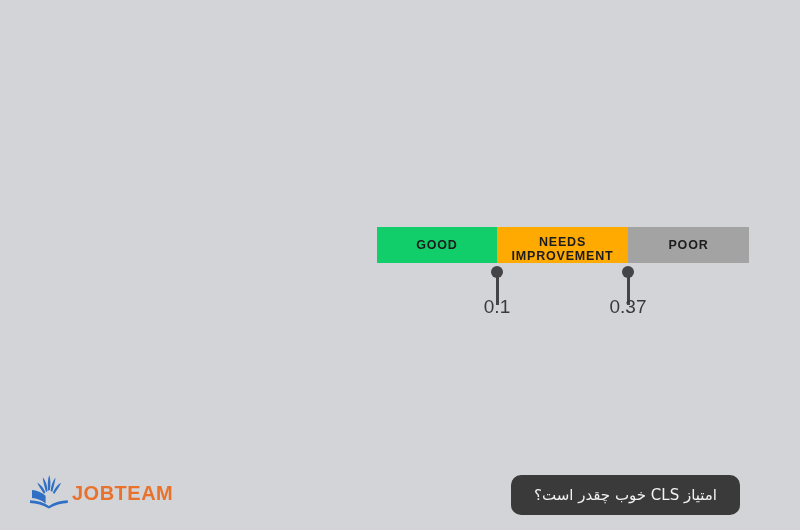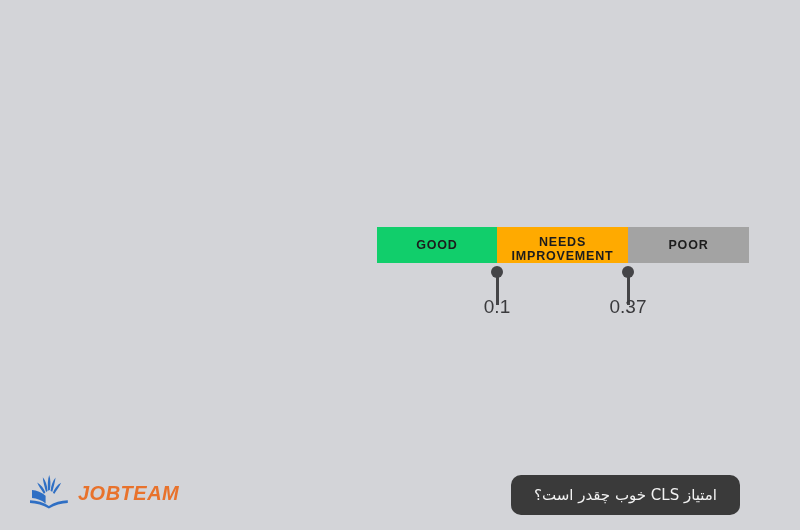--- a/index.html
+++ b/index.html
@@ -126,22 +126,20 @@
   .tick-2 { left: 251px; }
 
   
   .logo {
     position: absolute;
     left: 26px;
     top: 470px;
     height: 46px;
     display: flex;
     align-items: center;
-    gap: 6px;
-    font-style: italic;
   }
   .logo-mark {
     width: 46px;
     height: 46px;
     display: block;
   }
   .logo-text {
     font-family: "Liberation Sans", sans-serif;
     font-size: 20px;
     font-weight: 700;

